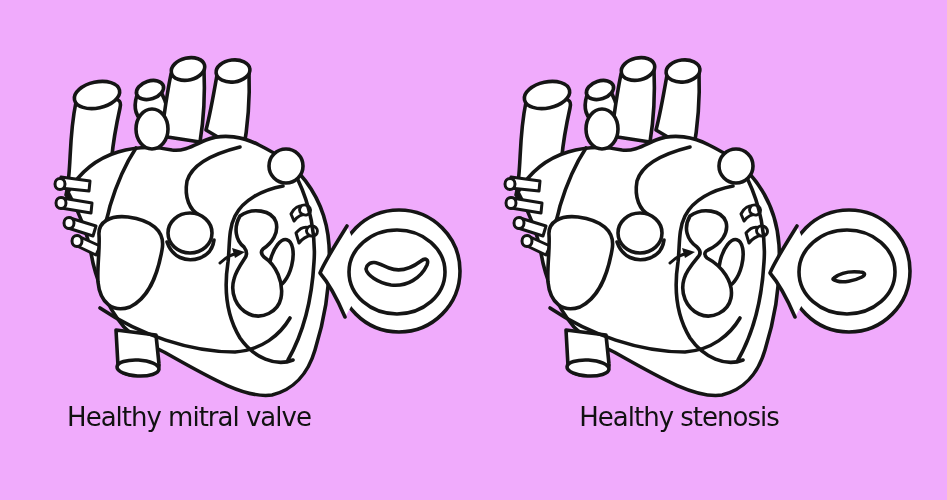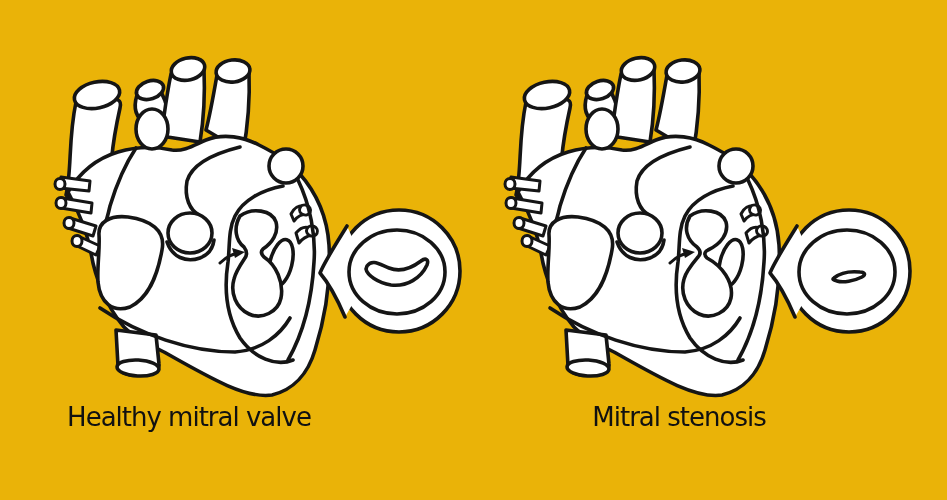--- a/index.html
+++ b/index.html
@@ -1,19 +1,19 @@
 <!DOCTYPE html>
 <html><head>
 <meta charset="utf-8">
 <style>
   html,body{margin:0;padding:0;background:#ffffff;}
   .canvas{
     position:relative;
     width:947px;height:500px;
-    background:#eab308;
+    background:#f0abfc;
     overflow:hidden;
     font-family:"DejaVu Sans", sans-serif;
   }
   .panel{position:absolute;top:50px;width:430px;height:420px;}
   .panel-healthy{left:40px;}
   .panel-stenosis{left:490px;}
   .panel svg{display:block;position:absolute;top:0;left:0;}
   .valve-label{
     position:absolute;
     top:352px;left:0;width:430px;
@@ -128,16 +128,16 @@
     <div class="valve-label">Healthy mitral valve</div>
   </div>
 
   <div class="panel panel-stenosis">
     <svg width="430" height="360" viewBox="40 50 430 360">
       <use href="#heart-base"></use>
       <use href="#mitral-stenotic"></use>
       <use href="#closeup-base"></use>
       <use href="#orifice-stenotic"></use>
     </svg>
-    <div class="valve-label">Mitral stenosis</div>
+    <div class="valve-label">Healthy stenosis</div>
   </div>
 
 </div>
 
 </body></html>

